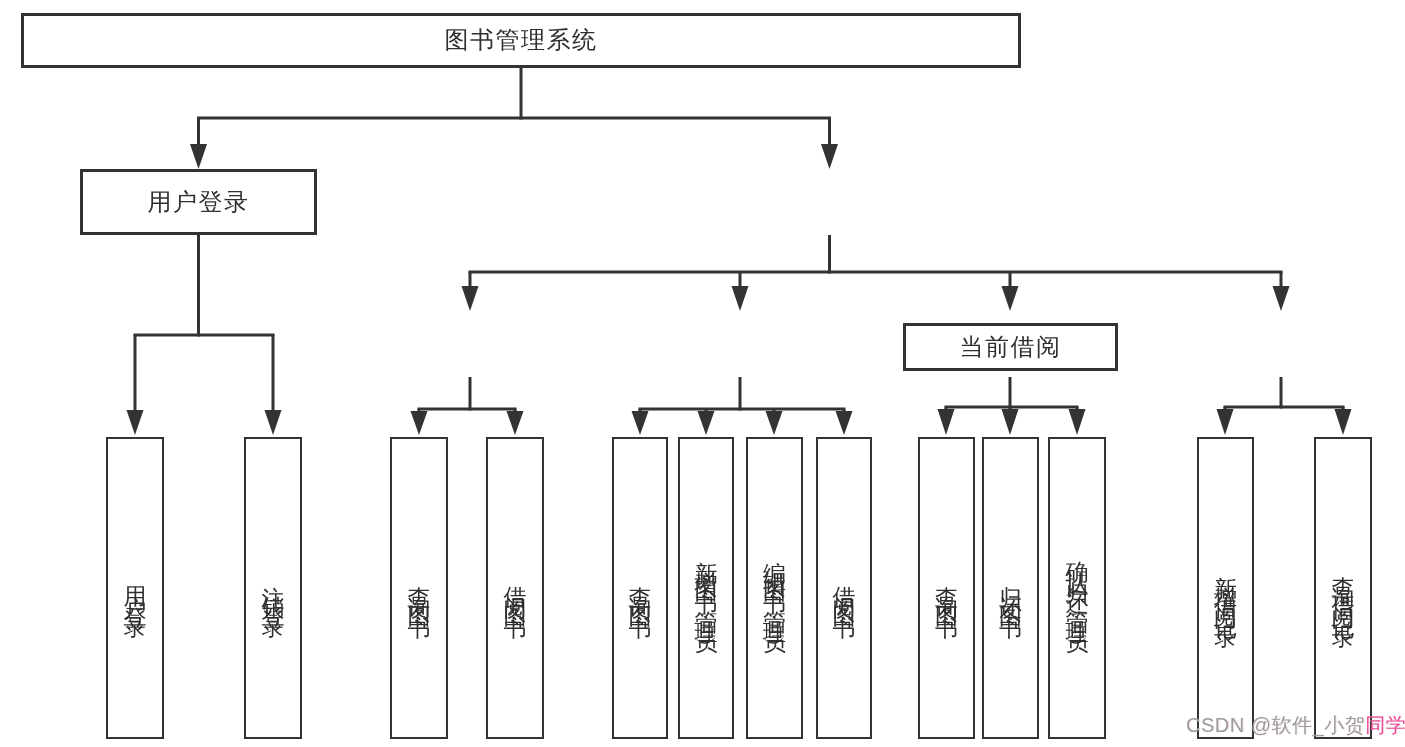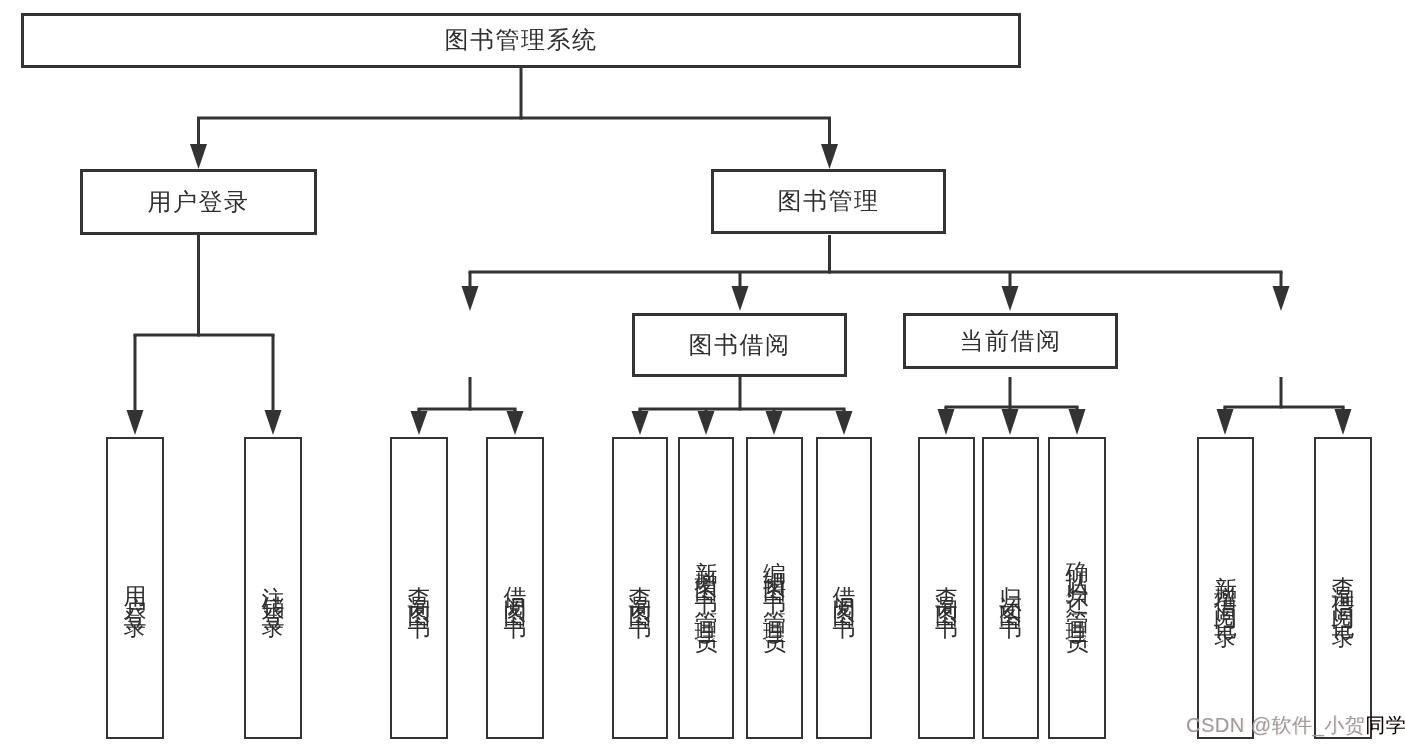--- a/index.html
+++ b/index.html
@@ -18,21 +18,21 @@
   .leaf{
     writing-mode:vertical-rl;text-orientation:mixed;
     font-size:23px;letter-spacing:10px;line-height:1;
     border-width:2.5px;
   }
   .watermark{
     position:absolute;left:1186px;top:712px;z-index:3;
     font-size:20px;line-height:26px;color:#9c9c9c;letter-spacing:0.5px;white-space:nowrap;
     text-shadow:1px 0 1px rgba(240,170,170,0.35);
   }
-  .watermark .accent{color:#000000;}
+  .watermark .accent{color:#ec4899;}
 </style>
 </head>
 <body>
 
 <div class="stage">
 
   <svg class="connectors" width="1405" height="747" viewBox="0 0 1405 747">
 
     <line x1="521" y1="68" x2="521" y2="119.5"></line>
     <line x1="197" y1="118" x2="831" y2="118"></line>
@@ -90,24 +90,22 @@
     <line x1="1223.5" y1="407" x2="1344.5" y2="407"></line>
     <line x1="1225" y1="407" x2="1225" y2="412"></line>
     <polygon points="1216.5,409 1233.5,409 1225,435"></polygon>
     <line x1="1343" y1="407" x2="1343" y2="412"></line>
     <polygon points="1334.5,409 1351.5,409 1343,435"></polygon>
   </svg>
 
   <div class="node" style="left:21px;top:13px;width:1000px;height:55px">图书管理系统</div>
 
   <div class="node" style="left:80px;top:169px;width:237px;height:66px">用户登录</div>
-  <div class="node" style="left:711px;top:169px;width:235px;height:65px">图书管理</div>
 
-  <div class="node" style="left:632px;top:313px;width:215px;height:64px">图书借阅</div>
-  <div class="node" style="left:903px;top:313px;width:215px;height:56px">当前借阅</div>
+  <div class="node" style="left:903px;top:323px;width:215px;height:48px">当前借阅</div>
 
   <div class="node leaf" style="left:106px;top:437px;width:58px;height:302px">用户登录</div>
   <div class="node leaf" style="left:244px;top:437px;width:58px;height:302px">注销登录</div>
 
   <div class="node leaf" style="left:390px;top:437px;width:58px;height:302px">查询图书</div>
   <div class="node leaf" style="left:486px;top:437px;width:58px;height:302px">借阅图书</div>
 
   <div class="node leaf" style="left:612px;top:437px;width:56px;height:302px">查询图书</div>
   <div class="node leaf" style="left:678px;top:437px;width:56px;height:302px">新增图书（管理员）</div>
   <div class="node leaf" style="left:746px;top:437px;width:57px;height:302px">编辑图书（管理员）</div>

